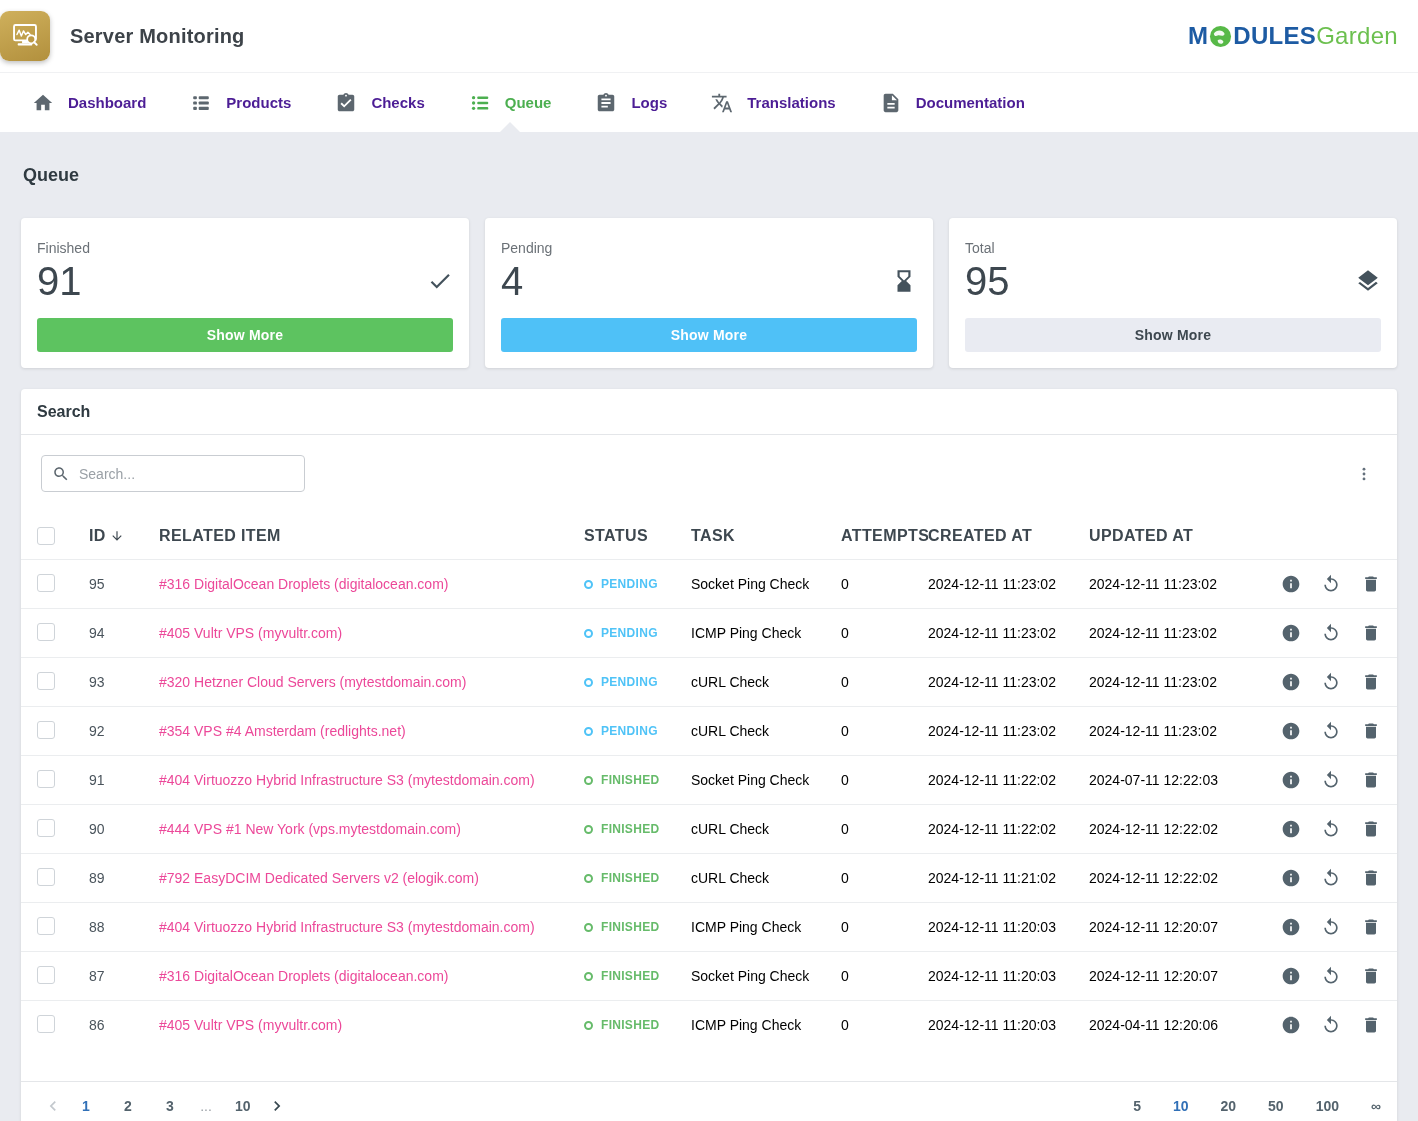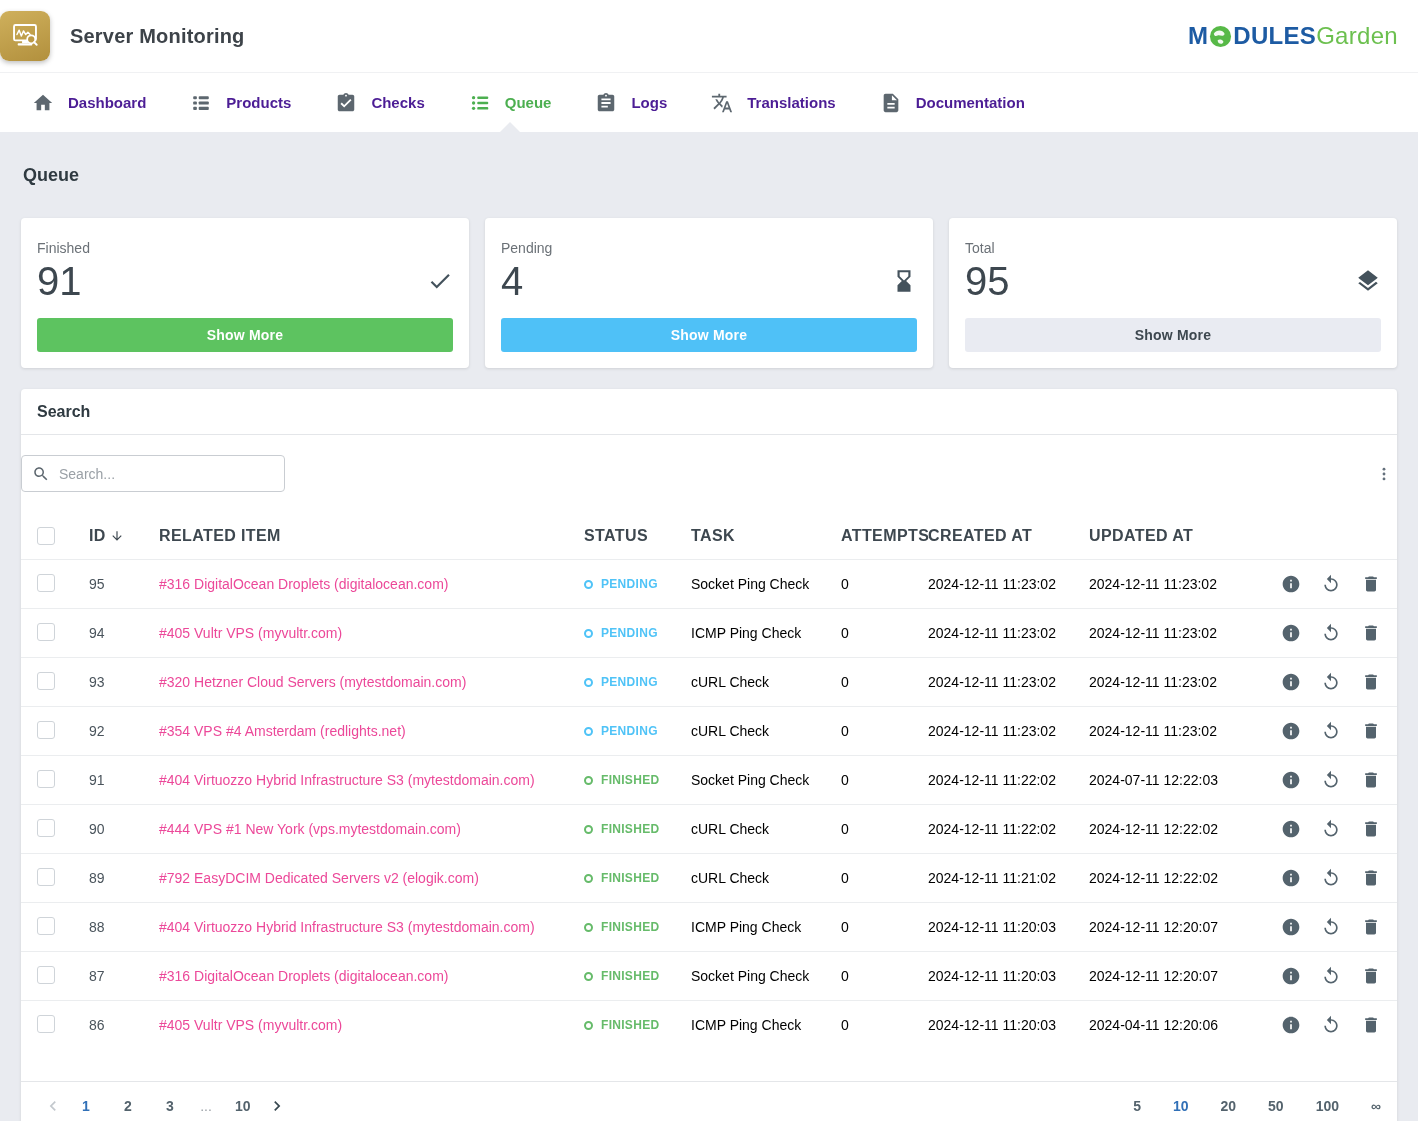--- a/index.html
+++ b/index.html
@@ -67,21 +67,21 @@
     font-family:inherit; font-size:14px; font-weight:700; cursor:pointer; letter-spacing:.2px;
   }
 
   
   .tasks-card {
     background:#fff; border-radius:4px; margin-top:21px;
     box-shadow:0 1px 3px rgba(60,64,67,.15); overflow:hidden;
   }
   .tasks-title { font-size:16px; font-weight:700; color:#2f3a41; padding:14px 16px 13px 16px; }
   .tasks-divider { height:1px; background:#e4e6e9; }
-  .search-row { padding:20px 0; display:flex; align-items:center; justify-content:space-between; }
+  .search-row { padding:20px 20px; display:flex; align-items:center; justify-content:space-between; }
   .search-box {
     width:264px; height:37px; border:1px solid #c9cdd2; border-radius:4px;
     display:flex; align-items:center; padding:0 10px; gap:9px; background:#fff;
   }
   .search-box svg { color:#5d676f; flex:none; }
   .search-box input {
     border:none; outline:none; font-family:inherit; font-size:14px; color:#37474f; width:100%;
   }
   .search-box input::placeholder { color:#9aa0a6; }
   .kebab-btn { background:none; border:none; cursor:pointer; padding:4px; color:#64707c; }

